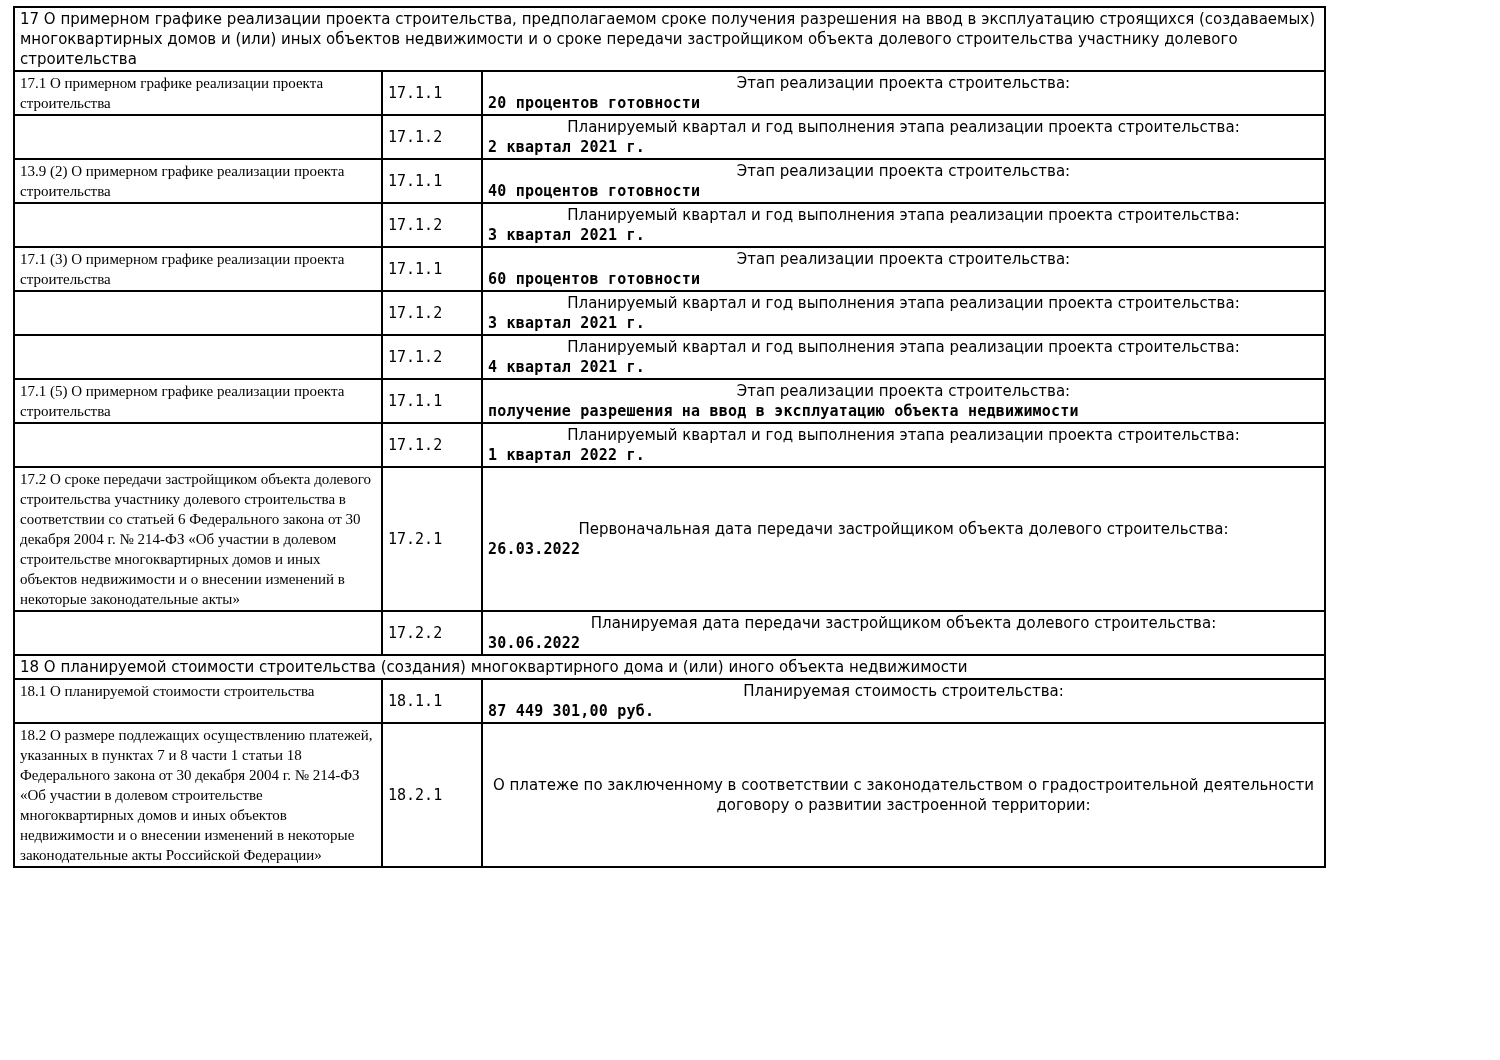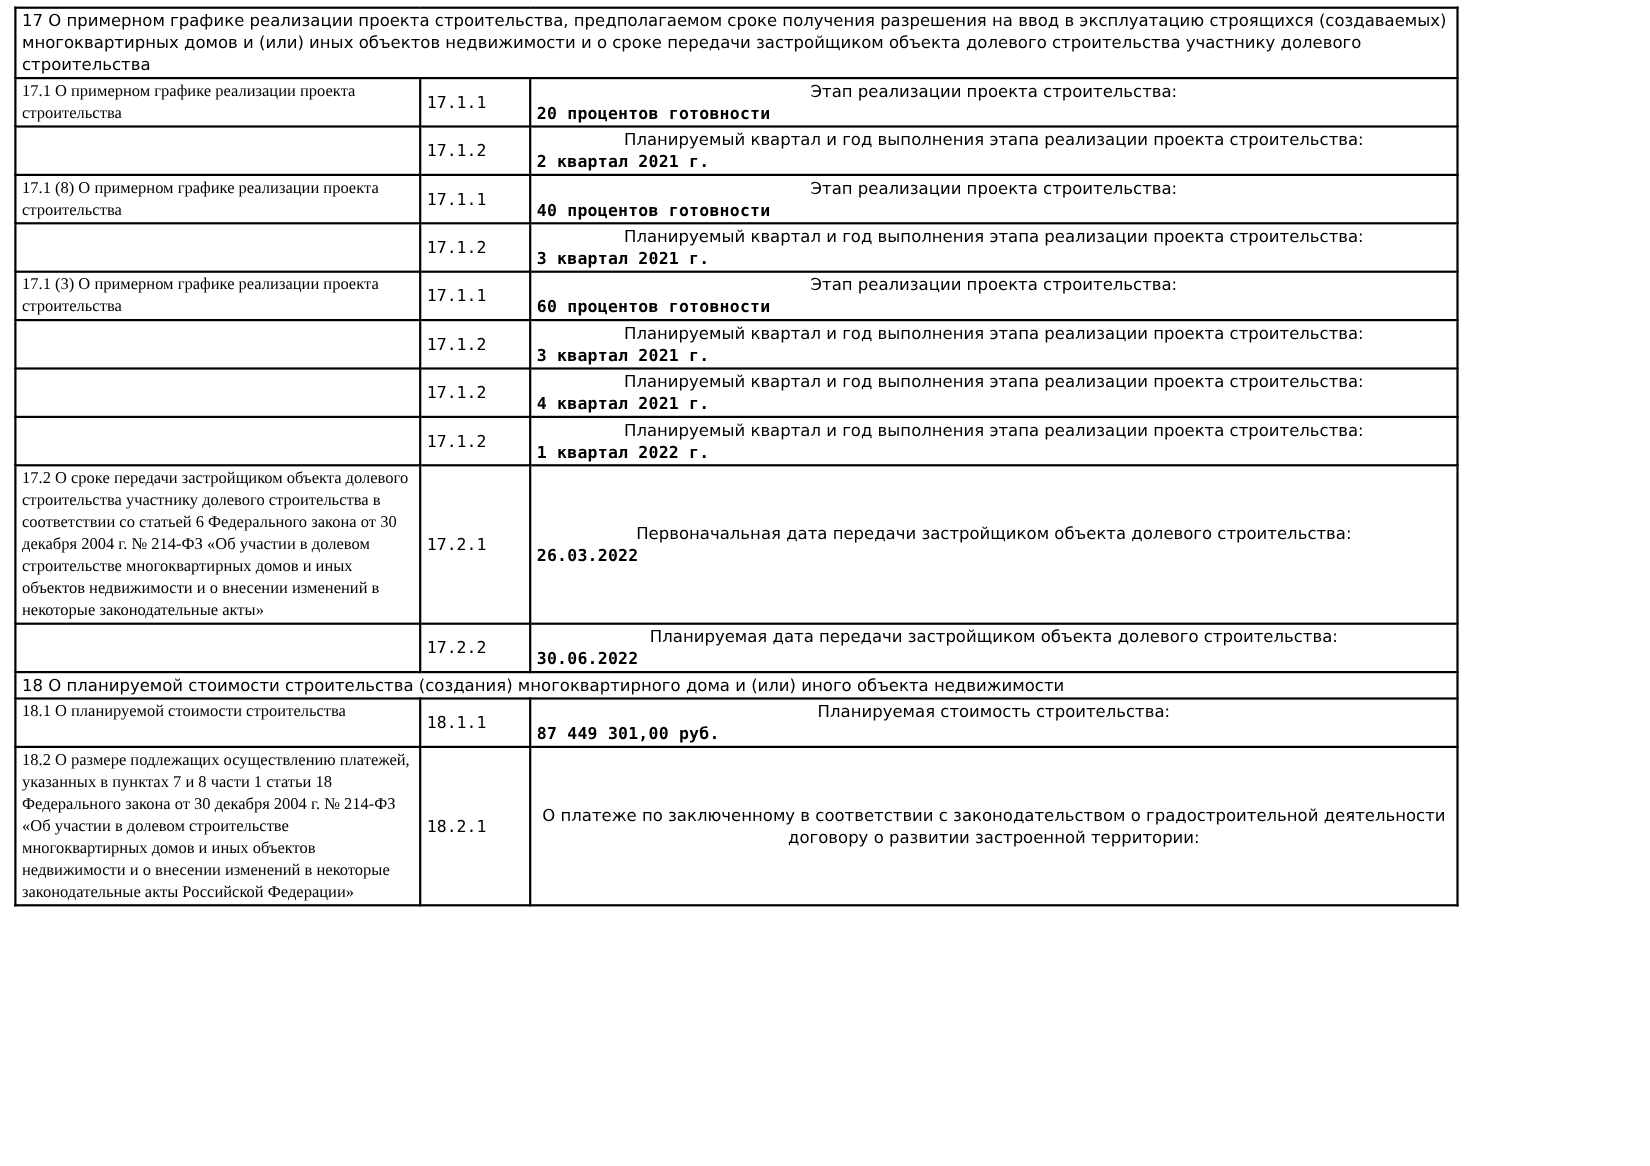--- a/index.html
+++ b/index.html
@@ -80,21 +80,21 @@
       </tr>
       <tr>
         <td class="desc-cell"></td>
         <td class="code-cell">17.1.2</td>
         <td class="content-cell">
           <div class="field-label">Планируемый квартал и год выполнения этапа реализации проекта строительства:</div>
           <div class="field-value">2 квартал 2021 г.</div>
         </td>
       </tr>
       <tr>
-        <td class="desc-cell">17.1 (8) О примерном графике реализации проекта строительства</td>
+        <td class="desc-cell">13.9 (2) О примерном графике реализации проекта строительства</td>
         <td class="code-cell">17.1.1</td>
         <td class="content-cell">
           <div class="field-label">Этап реализации проекта строительства:</div>
           <div class="field-value">40 процентов готовности</div>
         </td>
       </tr>
       <tr>
         <td class="desc-cell"></td>
         <td class="code-cell">17.1.2</td>
         <td class="content-cell">
@@ -117,20 +117,28 @@
           <div class="field-label">Планируемый квартал и год выполнения этапа реализации проекта строительства:</div>
           <div class="field-value">3 квартал 2021 г.</div>
         </td>
       </tr>
       <tr>
         <td class="desc-cell"></td>
         <td class="code-cell">17.1.2</td>
         <td class="content-cell">
           <div class="field-label">Планируемый квартал и год выполнения этапа реализации проекта строительства:</div>
           <div class="field-value">4 квартал 2021 г.</div>
+        </td>
+      </tr>
+      <tr>
+        <td class="desc-cell">17.1 (5) О примерном графике реализации проекта строительства</td>
+        <td class="code-cell">17.1.1</td>
+        <td class="content-cell">
+          <div class="field-label">Этап реализации проекта строительства:</div>
+          <div class="field-value">получение разрешения на ввод в эксплуатацию объекта недвижимости</div>
         </td>
       </tr>
       <tr>
         <td class="desc-cell"></td>
         <td class="code-cell">17.1.2</td>
         <td class="content-cell">
           <div class="field-label">Планируемый квартал и год выполнения этапа реализации проекта строительства:</div>
           <div class="field-value">1 квартал 2022 г.</div>
         </td>
       </tr>

